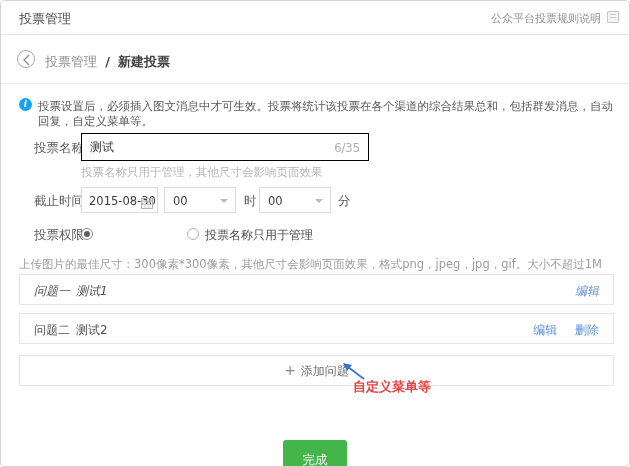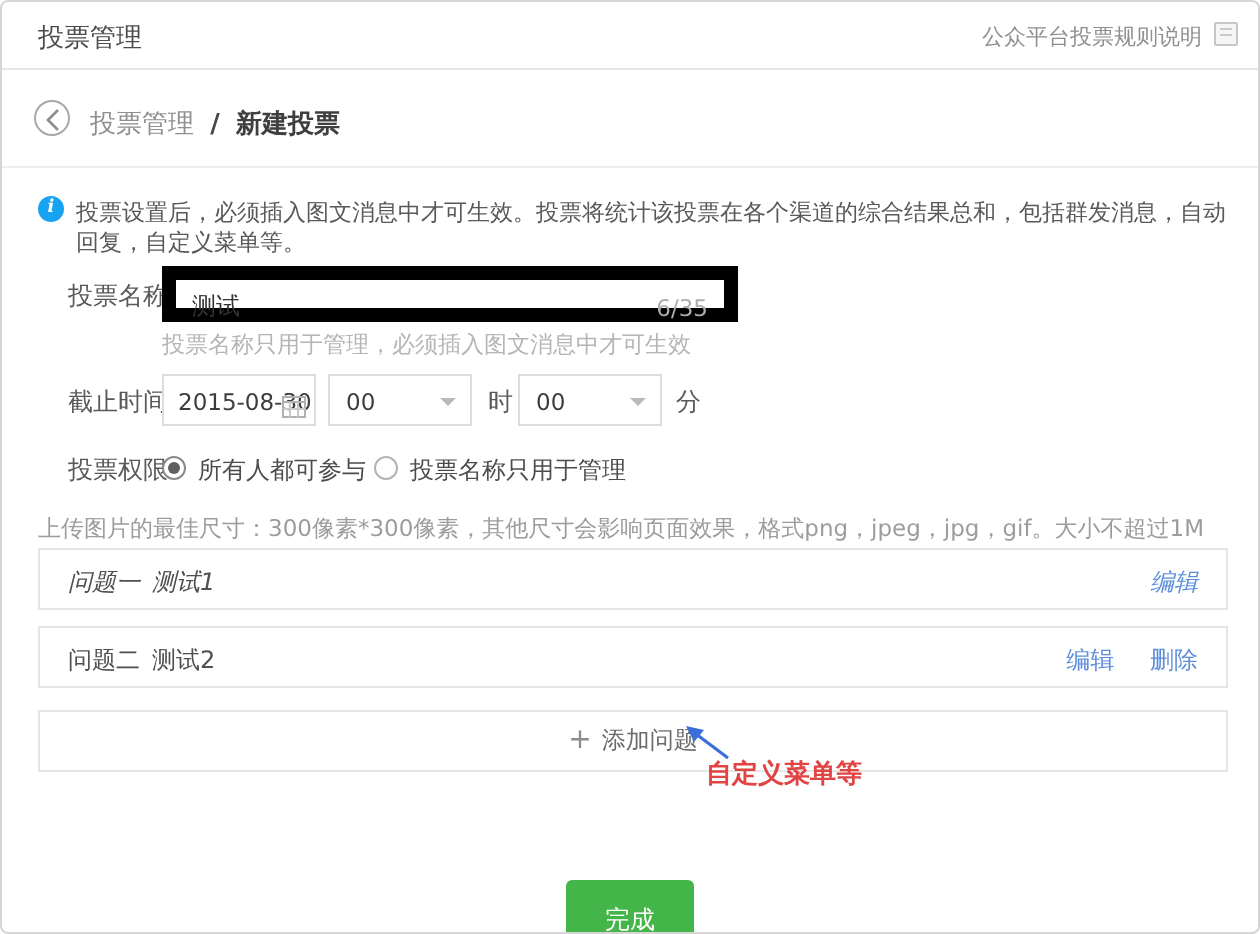--- a/index.html
+++ b/index.html
@@ -22,21 +22,21 @@
   .crumb-sep{color:#474747;font-weight:bold;margin:0 4px;}
   .crumb-current{color:#3f3f3f;font-weight:bold;}
   .divider{position:absolute;left:0;right:0;top:82px;height:1px;background:#ececec;}
 
   
   .info-icon{position:absolute;left:18px;top:97px;width:13px;height:13px;border-radius:50%;background:#18a2f2;color:#fff;font-size:9px;line-height:13px;text-align:center;font-style:italic;font-weight:bold;font-family:"DejaVu Serif",serif;}
   .notice-text{position:absolute;left:37px;top:98px;width:582px;font-size:11.5px;color:#595959;}
 
   
   .form-label{position:absolute;left:33px;font-size:12.5px;color:#595959;}
-  .name-box{position:absolute;left:80px;top:132px;width:288px;height:28px;border:7px solid #000000;box-sizing:border-box;background:#fff;}
+  .name-box{position:absolute;left:80px;top:132px;width:288px;height:28px;border:1px solid #000000;box-sizing:border-box;background:#fff;}
   .name-box input{position:absolute;left:0;top:0;width:230px;height:26px;border:none;outline:none;padding:0 0 0 8px;font-size:12px;color:#333;font-family:inherit;background:transparent;}
   .char-counter{position:absolute;right:8px;top:7px;font-size:11.5px;color:#aeaeae;}
   .name-hint{position:absolute;left:80px;top:164px;font-size:11.5px;color:#b5b5b5;}
 
   .date-box{position:absolute;left:80px;top:186px;width:77px;height:26px;border:1px solid #dcdcdc;box-sizing:border-box;cursor:pointer;background:#fff;}
   .date-text{position:absolute;left:7px;top:6px;font-size:11.5px;color:#3c3c3c;}
   .cal-icon{position:absolute;right:4px;top:6px;}
   .select-box{position:absolute;top:186px;width:72px;height:26px;border:1px solid #dcdcdc;box-sizing:border-box;cursor:pointer;background:#fff;padding-left:32px;}
   .select-hour{left:163px;}
   .select-min{left:258px;}
@@ -102,21 +102,21 @@
   <div class="divider"></div>
 
   <div class="info-icon">i</div>
   <div class="notice-text">投票设置后，必须插入图文消息中才可生效。投票将统计该投票在各个渠道的综合结果总和，包括群发消息，自动回复，自定义菜单等。</div>
 
   <div class="form-label" style="top:139px;">投票名称</div>
   <div class="name-box">
     <input type="text" value="测试" style="">
     <span class="char-counter">6/35</span>
   </div>
-  <div class="name-hint">投票名称只用于管理，必须插入图文消息中才可生效</div>
+  <div class="name-hint">投票名称只用于管理，其他尺寸会影响页面效果</div>
 
   <div class="form-label" style="top:192px;">截止时间</div>
   <div class="date-box">
     <span class="date-text">2015-08-30</span>
     <span class="cal-icon">
       <svg width="12" height="12" viewBox="0 0 12 12">
           <rect x="0.5" y="1.5" width="11" height="10" fill="none" stroke="#b0b0b0"></rect>
           <line x1="0.5" y1="4" x2="11.5" y2="4" stroke="#b0b0b0"></line>
           <line x1="4" y1="4" x2="4" y2="11.5" stroke="#c9c9c9"></line>
           <line x1="8" y1="4" x2="8" y2="11.5" stroke="#c9c9c9"></line>
@@ -130,21 +130,20 @@
   </div>
   <div class="unit unit-hour">时</div>
   <div class="select-box select-min">
     <span class="select-value">00</span>
     <span class="caret"></span>
   </div>
   <div class="unit unit-min">分</div>
 
   <div class="form-label" style="top:226px;">投票权限</div>
   <div class="radio radio-1 selected"></div>
-  <div class="radio-label radio-label-1">所有人都可参与</div>
   <div class="radio radio-2"></div>
   <div class="radio-label radio-label-2">投票名称只用于管理</div>
 
   <div class="upload-tip">上传图片的最佳尺寸：300像素*300像素，其他尺寸会影响页面效果，格式png，jpeg，jpg，gif。大小不超过1M</div>
 
   <div class="q-row q-row-1">
     <span class="q-index">问题一</span>
     <span class="q-title">测试1</span>
     <span class="q-actions">
       <span class="q-link">编辑</span>

